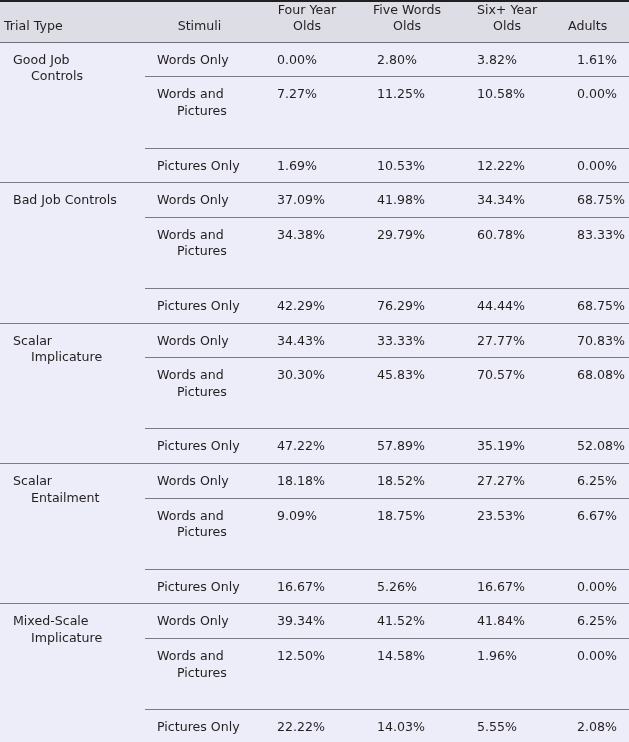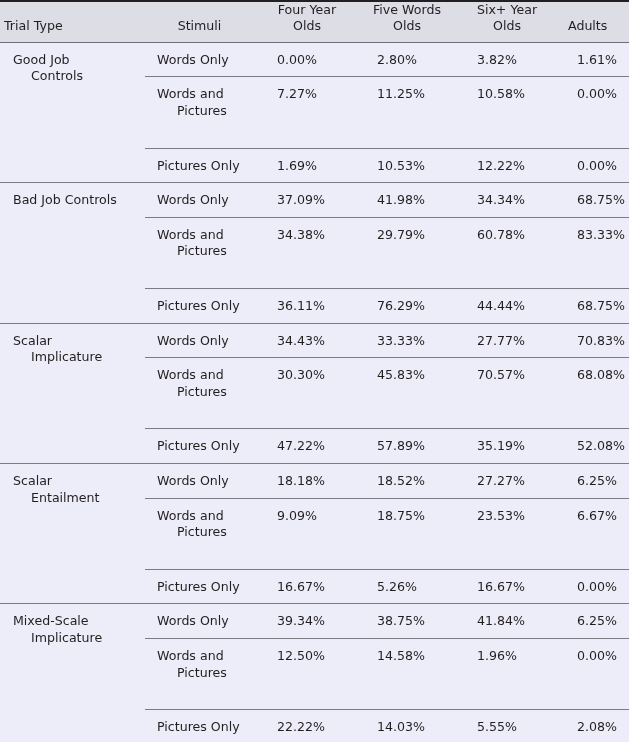--- a/index.html
+++ b/index.html
@@ -165,21 +165,21 @@
         </tr>
         <tr class="sub-row tall">
           <td class="stim-cell sep-cell"><span class="stim-label"><span>Words and</span><br><span>Pictures</span></span></td>
           <td class="num-cell sep-cell">34.38%</td>
           <td class="num-cell sep-cell">29.79%</td>
           <td class="num-cell sep-cell">60.78%</td>
           <td class="adults-cell sep-cell">83.33%</td>
         </tr>
         <tr class="sub-row">
           <td class="stim-cell sep-cell"><span class="stim-label">Pictures Only</span></td>
-          <td class="num-cell sep-cell">36.11%</td>
+          <td class="num-cell sep-cell">42.29%</td>
           <td class="num-cell sep-cell">76.29%</td>
           <td class="num-cell sep-cell">44.44%</td>
           <td class="adults-cell sep-cell">68.75%</td>
         </tr>
         <tr class="grp-start">
           <td class="trial-cell" rowspan="3"><span class="trial-label"><span>Scalar</span><br><span>Implicature</span></span></td>
           <td class="stim-cell "><span class="stim-label">Words Only</span></td>
           <td class="num-cell ">34.43%</td>
           <td class="num-cell ">33.33%</td>
           <td class="num-cell ">27.77%</td>
@@ -218,21 +218,21 @@
           <td class="stim-cell sep-cell"><span class="stim-label">Pictures Only</span></td>
           <td class="num-cell sep-cell">16.67%</td>
           <td class="num-cell sep-cell">5.26%</td>
           <td class="num-cell sep-cell">16.67%</td>
           <td class="adults-cell sep-cell">0.00%</td>
         </tr>
         <tr class="grp-start">
           <td class="trial-cell" rowspan="3"><span class="trial-label"><span>Mixed-Scale</span><br><span>Implicature</span></span></td>
           <td class="stim-cell "><span class="stim-label">Words Only</span></td>
           <td class="num-cell ">39.34%</td>
-          <td class="num-cell ">38.75%</td>
+          <td class="num-cell ">41.52%</td>
           <td class="num-cell ">41.84%</td>
           <td class="adults-cell ">6.25%</td>
         </tr>
         <tr class="sub-row tall">
           <td class="stim-cell sep-cell"><span class="stim-label"><span>Words and</span><br><span>Pictures</span></span></td>
           <td class="num-cell sep-cell">12.50%</td>
           <td class="num-cell sep-cell">14.58%</td>
           <td class="num-cell sep-cell">1.96%</td>
           <td class="adults-cell sep-cell">0.00%</td>
         </tr>

